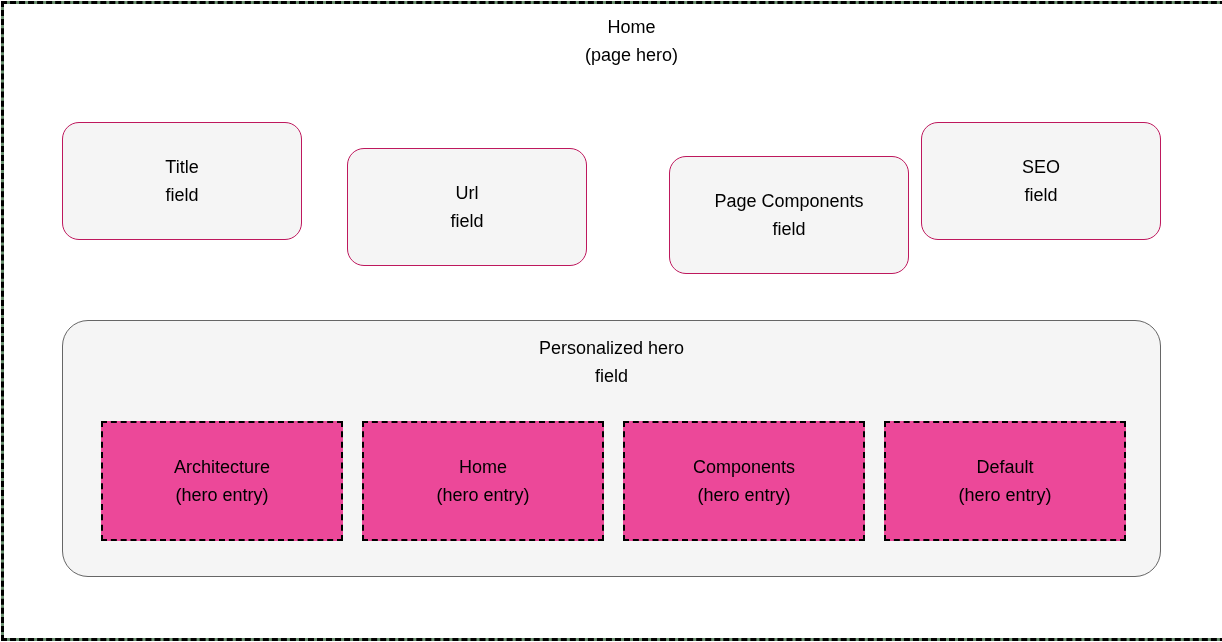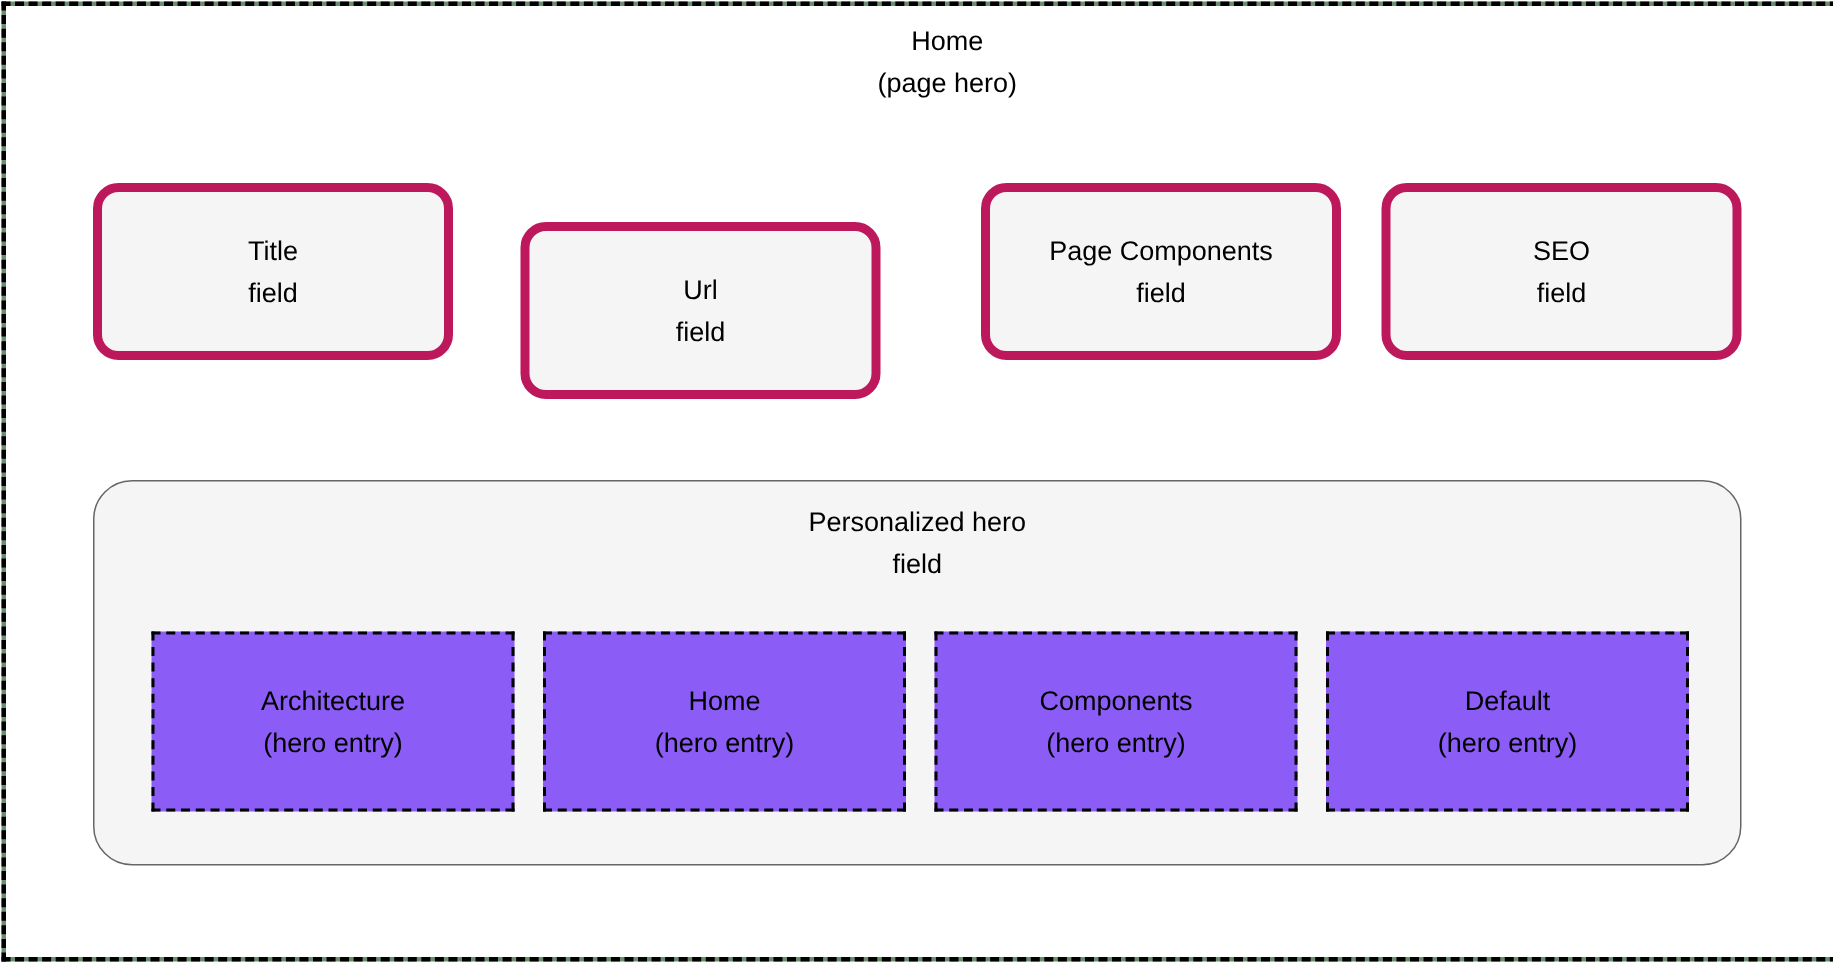--- a/index.html
+++ b/index.html
@@ -39,31 +39,31 @@
     width: 100%;
     text-align: center;
   }
   .field-box {
     position: absolute;
     top: 122px;
     width: 240px;
     height: 118px;
     box-sizing: border-box;
     background: #f5f5f5;
-    border: 6px solid #be185d;
+    border: 1px solid #be185d;
     border-radius: 17px;
     display: flex;
     flex-direction: column;
     align-items: center;
     justify-content: center;
     text-align: center;
   }
   .fb1 { left: 62px; }
   .fb2 { left: 347px; margin-top: 26px; }
-  .fb3 { left: 654px; }
+  .fb3 { left: 669px; margin-top: 34px; }
   .fb4 { left: 921px; text-align: right; }
 
   .hero-container {
     position: absolute;
     left: 62px;
     top: 320px;
     width: 1099px;
     height: 257px;
     box-sizing: border-box;
     background: #f5f5f5;
@@ -77,21 +77,21 @@
     left: 0;
     width: 100%;
     text-align: center;
   }
   .hero-entry {
     position: absolute;
     top: 100px;
     width: 242px;
     height: 120px;
     box-sizing: border-box;
-    background: #8b5cf6;
+    background: #ec4899;
     border: 2px dashed #000000;
     display: flex;
     flex-direction: column;
     align-items: center;
     justify-content: center;
     text-align: center;
   }
   .he1 { left: 38px; }
   .he2 { left: 299px; }
   .he3 { left: 560px; }

